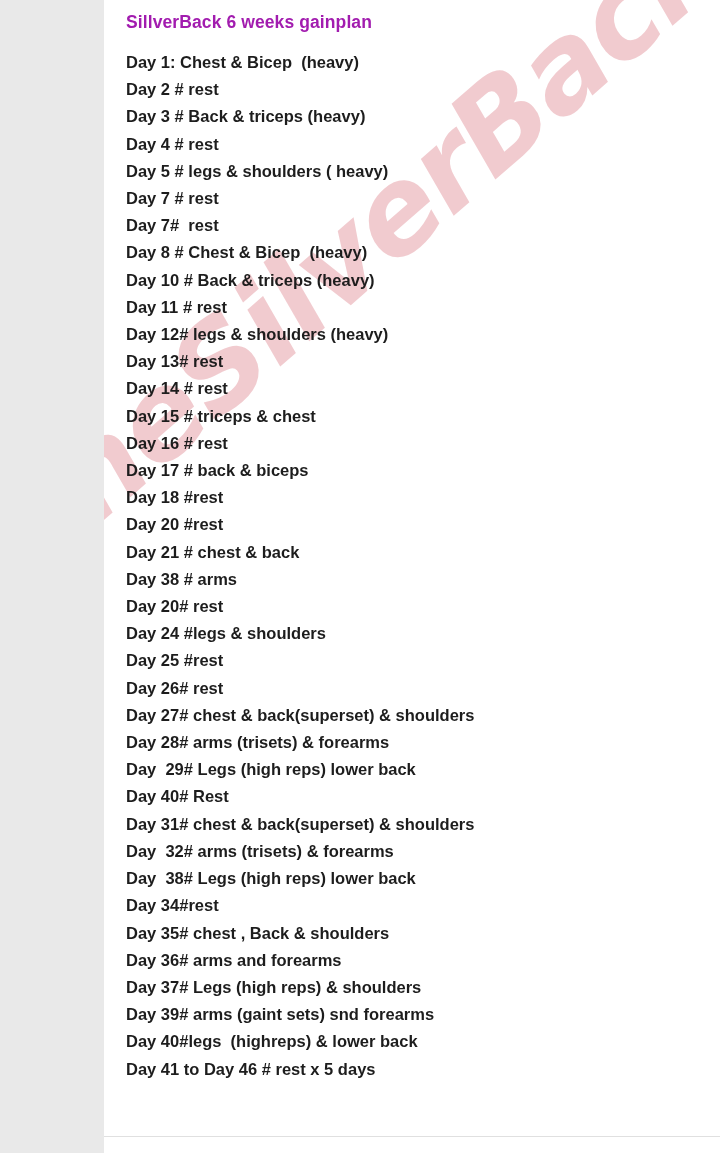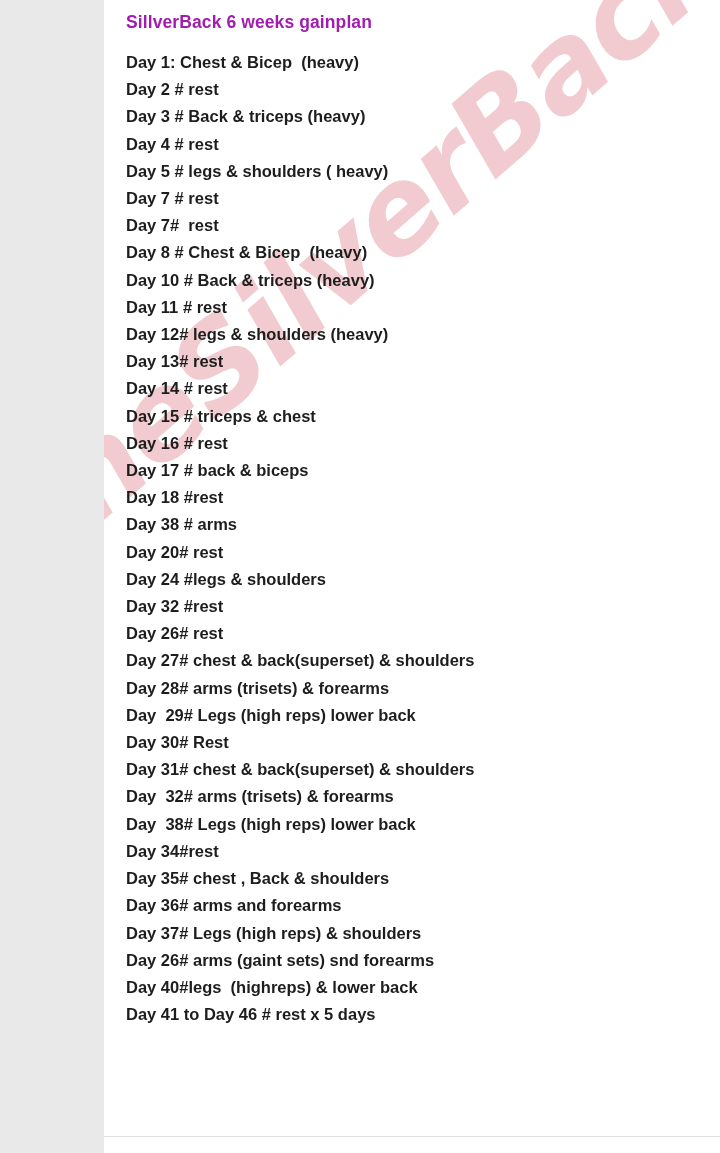--- a/index.html
+++ b/index.html
@@ -114,36 +114,38 @@
       <li>Day 8 # Chest &amp; Bicep  (heavy)</li>
       <li>Day 10 # Back &amp; triceps (heavy)</li>
       <li>Day 11 # rest</li>
       <li>Day 12# legs &amp; shoulders (heavy)</li>
       <li>Day 13# rest</li>
       <li>Day 14 # rest</li>
       <li>Day 15 # triceps &amp; chest</li>
       <li>Day 16 # rest</li>
       <li>Day 17 # back &amp; biceps</li>
       <li>Day 18 #rest</li>
+      <li>Day 20 #rest</li>
+      <li>Day 21 # chest &amp; back</li>
       <li>Day 38 # arms</li>
       <li>Day 20# rest</li>
       <li>Day 24 #legs &amp; shoulders</li>
-      <li>Day 32 #rest</li>
+      <li>Day 25 #rest</li>
       <li>Day 26# rest</li>
       <li>Day 27# chest &amp; back(superset) &amp; shoulders</li>
       <li>Day 28# arms (trisets) &amp; forearms</li>
       <li>Day  29# Legs (high reps) lower back</li>
-      <li>Day 30# Rest</li>
+      <li>Day 40# Rest</li>
       <li>Day 31# chest &amp; back(superset) &amp; shoulders</li>
       <li>Day  32# arms (trisets) &amp; forearms</li>
       <li>Day  38# Legs (high reps) lower back</li>
       <li>Day 34#rest</li>
       <li>Day 35# chest , Back &amp; shoulders</li>
       <li>Day 36# arms and forearms</li>
       <li>Day 37# Legs (high reps) &amp; shoulders</li>
-      <li>Day 26# arms (gaint sets) snd forearms</li>
+      <li>Day 39# arms (gaint sets) snd forearms</li>
       <li>Day 40#legs  (highreps) &amp; lower back</li>
       <li>Day 41 to Day 46 # rest x 5 days</li>
     </ul>
   </div>
 </div>
 
 <div class="bottom-rule"></div>
 
 </body></html>

